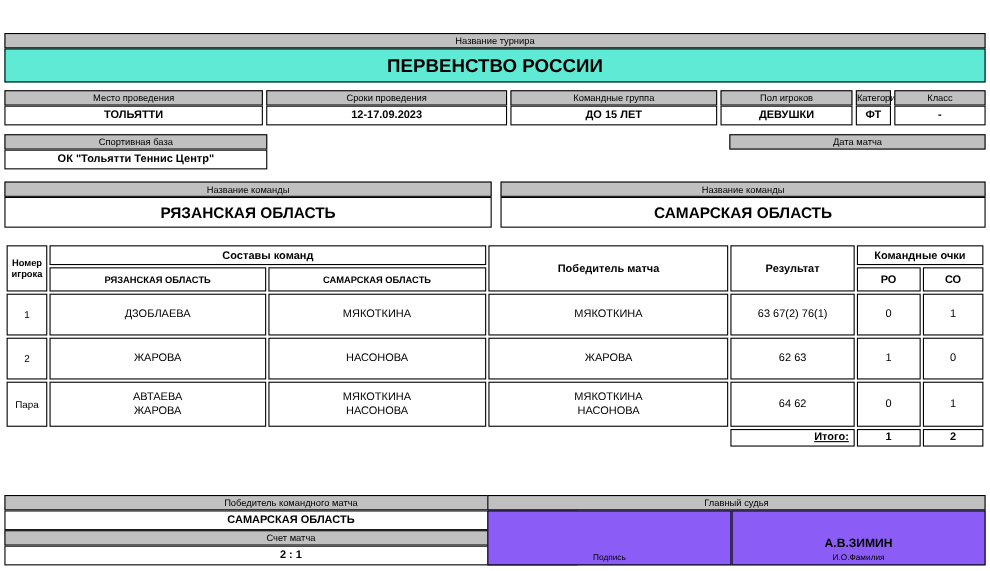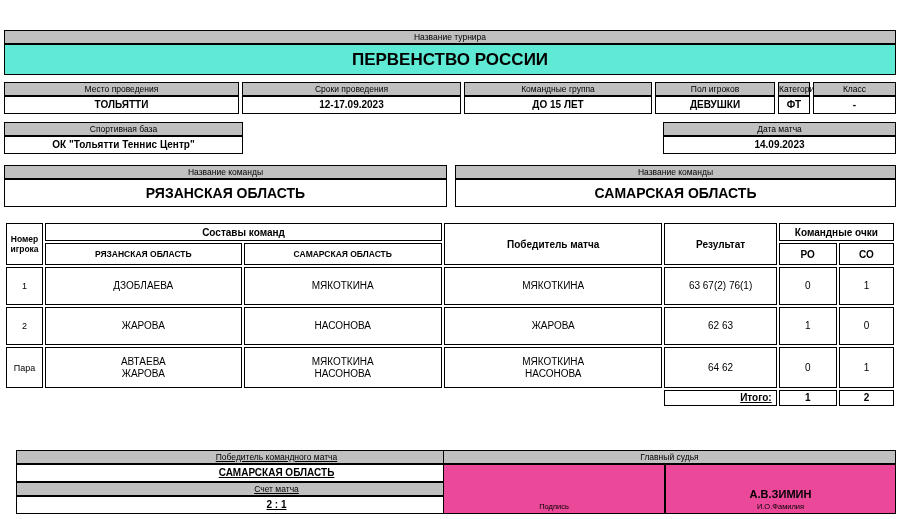--- a/index.html
+++ b/index.html
@@ -51,24 +51,24 @@
   .rtable tr.drow-pair { height:41px;padding-left:40px; }
   .rtable td { font-size:10px; white-space:pre-line; line-height:12px; }
   .rtable td.num-cell { font-size:9px; }
   .rtable tr.total-row { height:16px; }
   .rtable tr.total-row td { line-height:12px; }
   .blank-cell { border:none !important; background:transparent !important; }
   .total-label { font-weight:bold; text-align:right !important; padding-right:4px !important;text-decoration:underline; }
   .total-num { font-weight:bold; }
 
   
-  .footer-left { left:16px; top:450px; width:521px;text-decoration:underline; }
+  .footer-left { left:4px; top:450px; width:521px; }
   .footer-right { left:443px; top:450px; width:453px; }
   .judge-cells { display:flex; width:100%; height:50px; }
-  .judge-cell { border:1px solid #000; position:relative; background:#ec4899;padding-left:16px; }
+  .judge-cell { border:1px solid #000; position:relative; background:#8b5cf6;padding-left:16px; }
   .jc-sign { width:222px; }
   .jc-name { flex:1 1 auto; }
   .small-caption { position:absolute; bottom:2px; left:0; width:100%;
     text-align:center; font-size:7.5px; line-height:9px; }
   .judge-name { position:absolute; bottom:13px; left:0; width:100%;
     text-align:center; font-size:11px; font-weight:bold; }
 </style>
 </head>
 <body>
 
@@ -107,21 +107,20 @@
     </div>
   </div>
 
   <div class="abs venue-box">
     <div class="gbar">Спортивная база</div>
     <div class="wval">ОК "Тольятти Теннис Центр"</div>
   </div>
 
   <div class="abs date-box">
     <div class="gbar">Дата матча</div>
-    <div class="wval">14.09.2023</div>
   </div>
 
   <div class="abs team-box-left">
     <div class="gbar">Название команды</div>
     <div class="team-value">РЯЗАНСКАЯ ОБЛАСТЬ</div>
   </div>
 
   <div class="abs team-box-right">
     <div class="gbar">Название команды</div>
     <div class="team-value">САМАРСКАЯ ОБЛАСТЬ</div>

